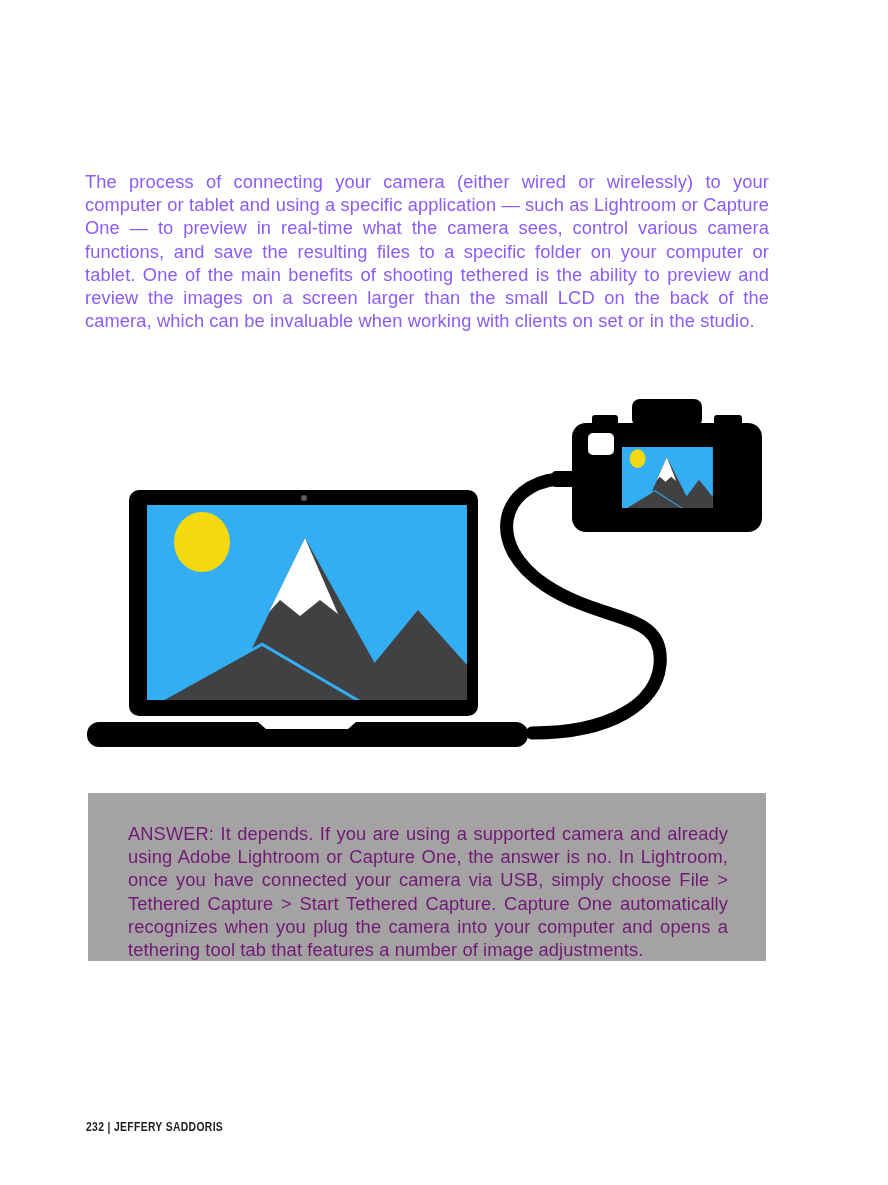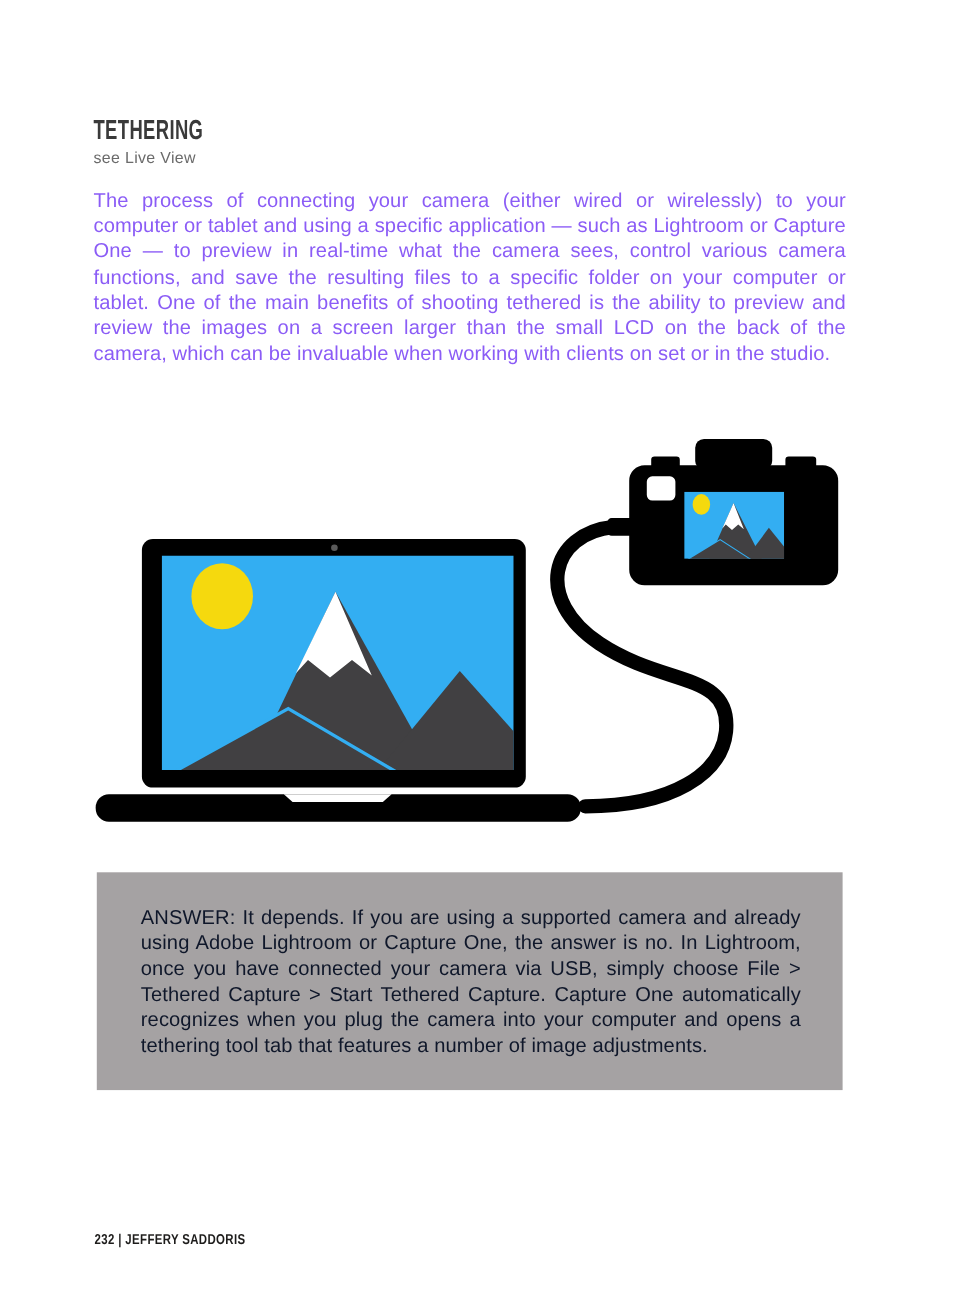--- a/index.html
+++ b/index.html
@@ -38,40 +38,36 @@
   .illustration{position:absolute;left:0;top:388px;}
   .qa-box{position:absolute;left:88px;top:793px;width:678px;}
   .qa-question{
     background:var(--question-bg);
     height:90px;padding:21px 40px 0 40px;
     color:#ffffff;font-size:18px;font-weight:bold;line-height:21.5px;
     letter-spacing:0.1px;
   }
   .qa-answer{
     background:var(--answer-bg);
-    height:198px;padding:29px 38px 0 40px;
-    color:#0f172a;font-size:18.3px;line-height:23.2px;
+    height:168px;padding:29px 38px 0 40px;
+    color:#701a75;font-size:18.3px;line-height:23.2px;
     text-align:justify;letter-spacing:0.1px;
   }
   .footer{
     position:absolute;left:86px;top:1119px;
     font-size:13px;font-weight:bold;color:#1d1c1b;
     transform:scaleX(0.8);transform-origin:0 50%;
     letter-spacing:0.4px;white-space:nowrap;
   }
 </style>
 </head>
 <body>
 
 <div class="page">
 
-  <div class="title-block">
-    <div class="page-title">TETHERING</div>
-    <div class="page-subtitle">see Live View</div>
-  </div>
 
   <p class="intro">The process of connecting your camera (either wired or wirelessly) to your computer or tablet and using a specific application — such as Lightroom or Capture One — to preview in real-time what the camera sees, control various camera functions, and save the resulting files to a specific folder on your computer or tablet. One of the main benefits of shooting tethered is the ability to preview and review the images on a screen larger than the small LCD on the back of the camera, which can be invaluable when working with clients on set or in the studio.</p>
 
   <svg class="illustration" width="888" height="372" viewBox="0 0 888 372" xmlns="http://www.w3.org/2000/svg">
     <defs>
       <clipPath id="sceneClip">
           <rect x="0" y="0" width="320" height="195"></rect>
         </clipPath>
       <g id="scene" clip-path="url(#sceneClip)">
         <rect x="0" y="0" width="320" height="195" fill="var(--screen-blue)"></rect>

